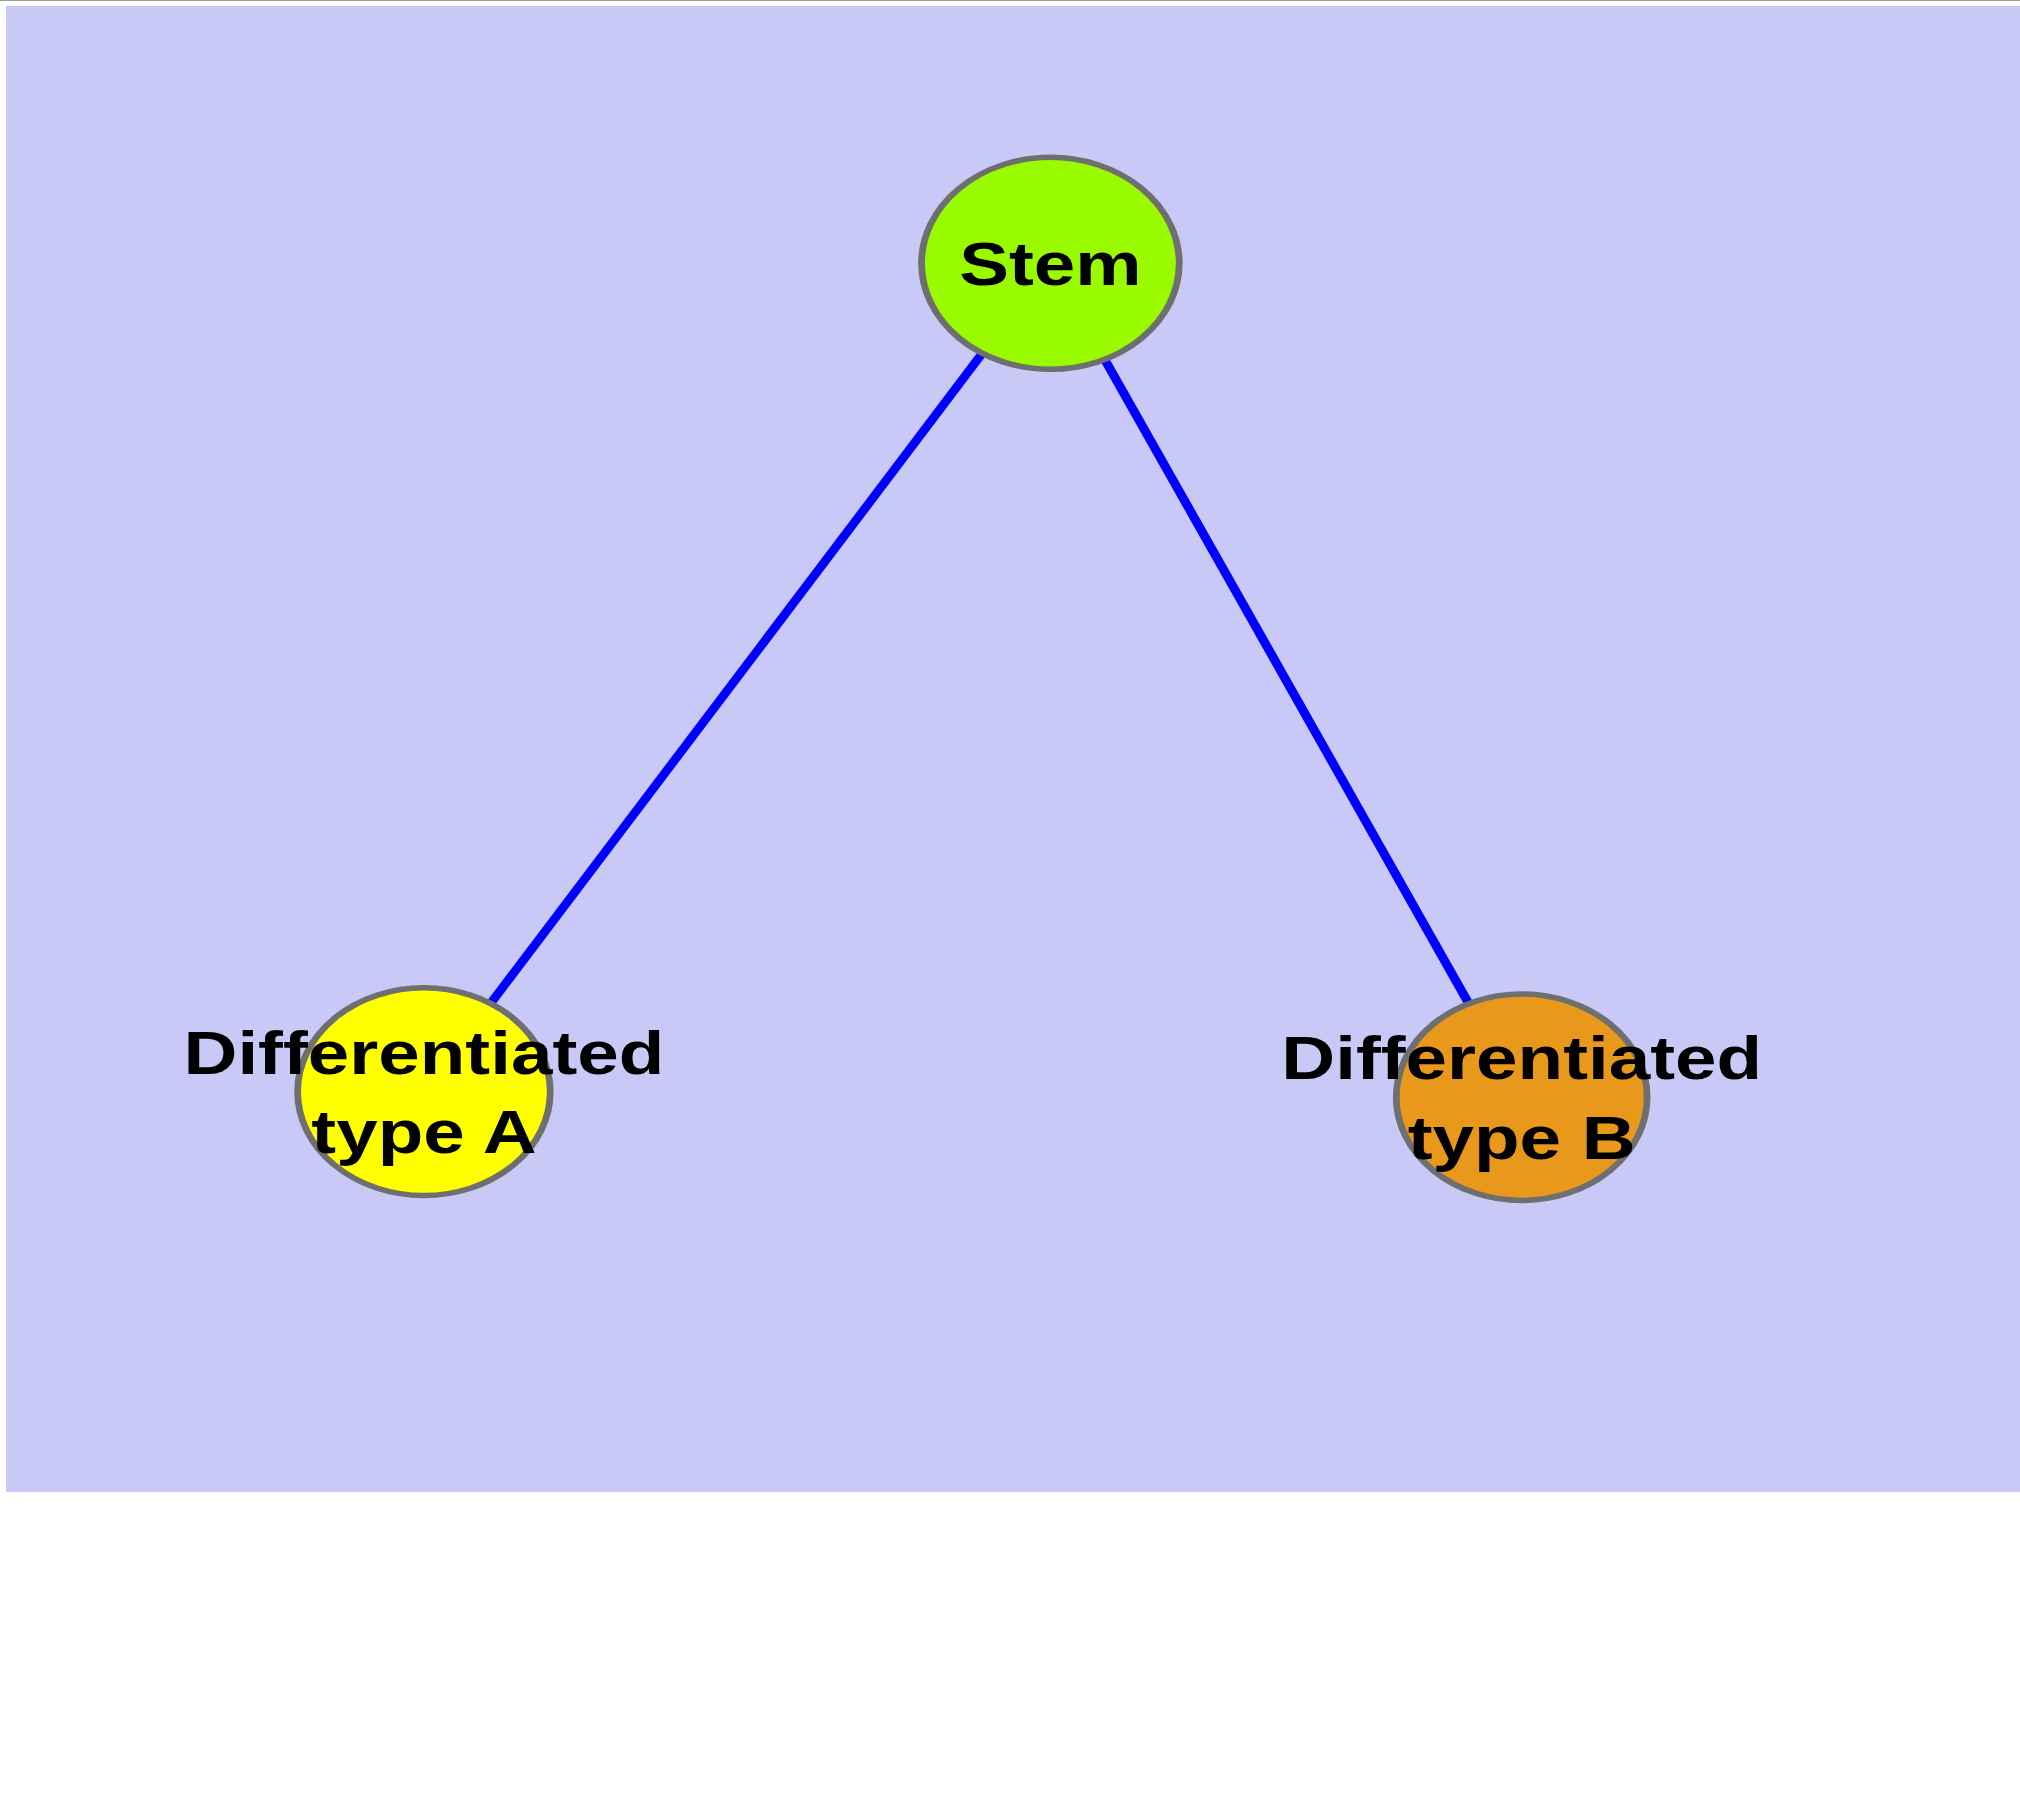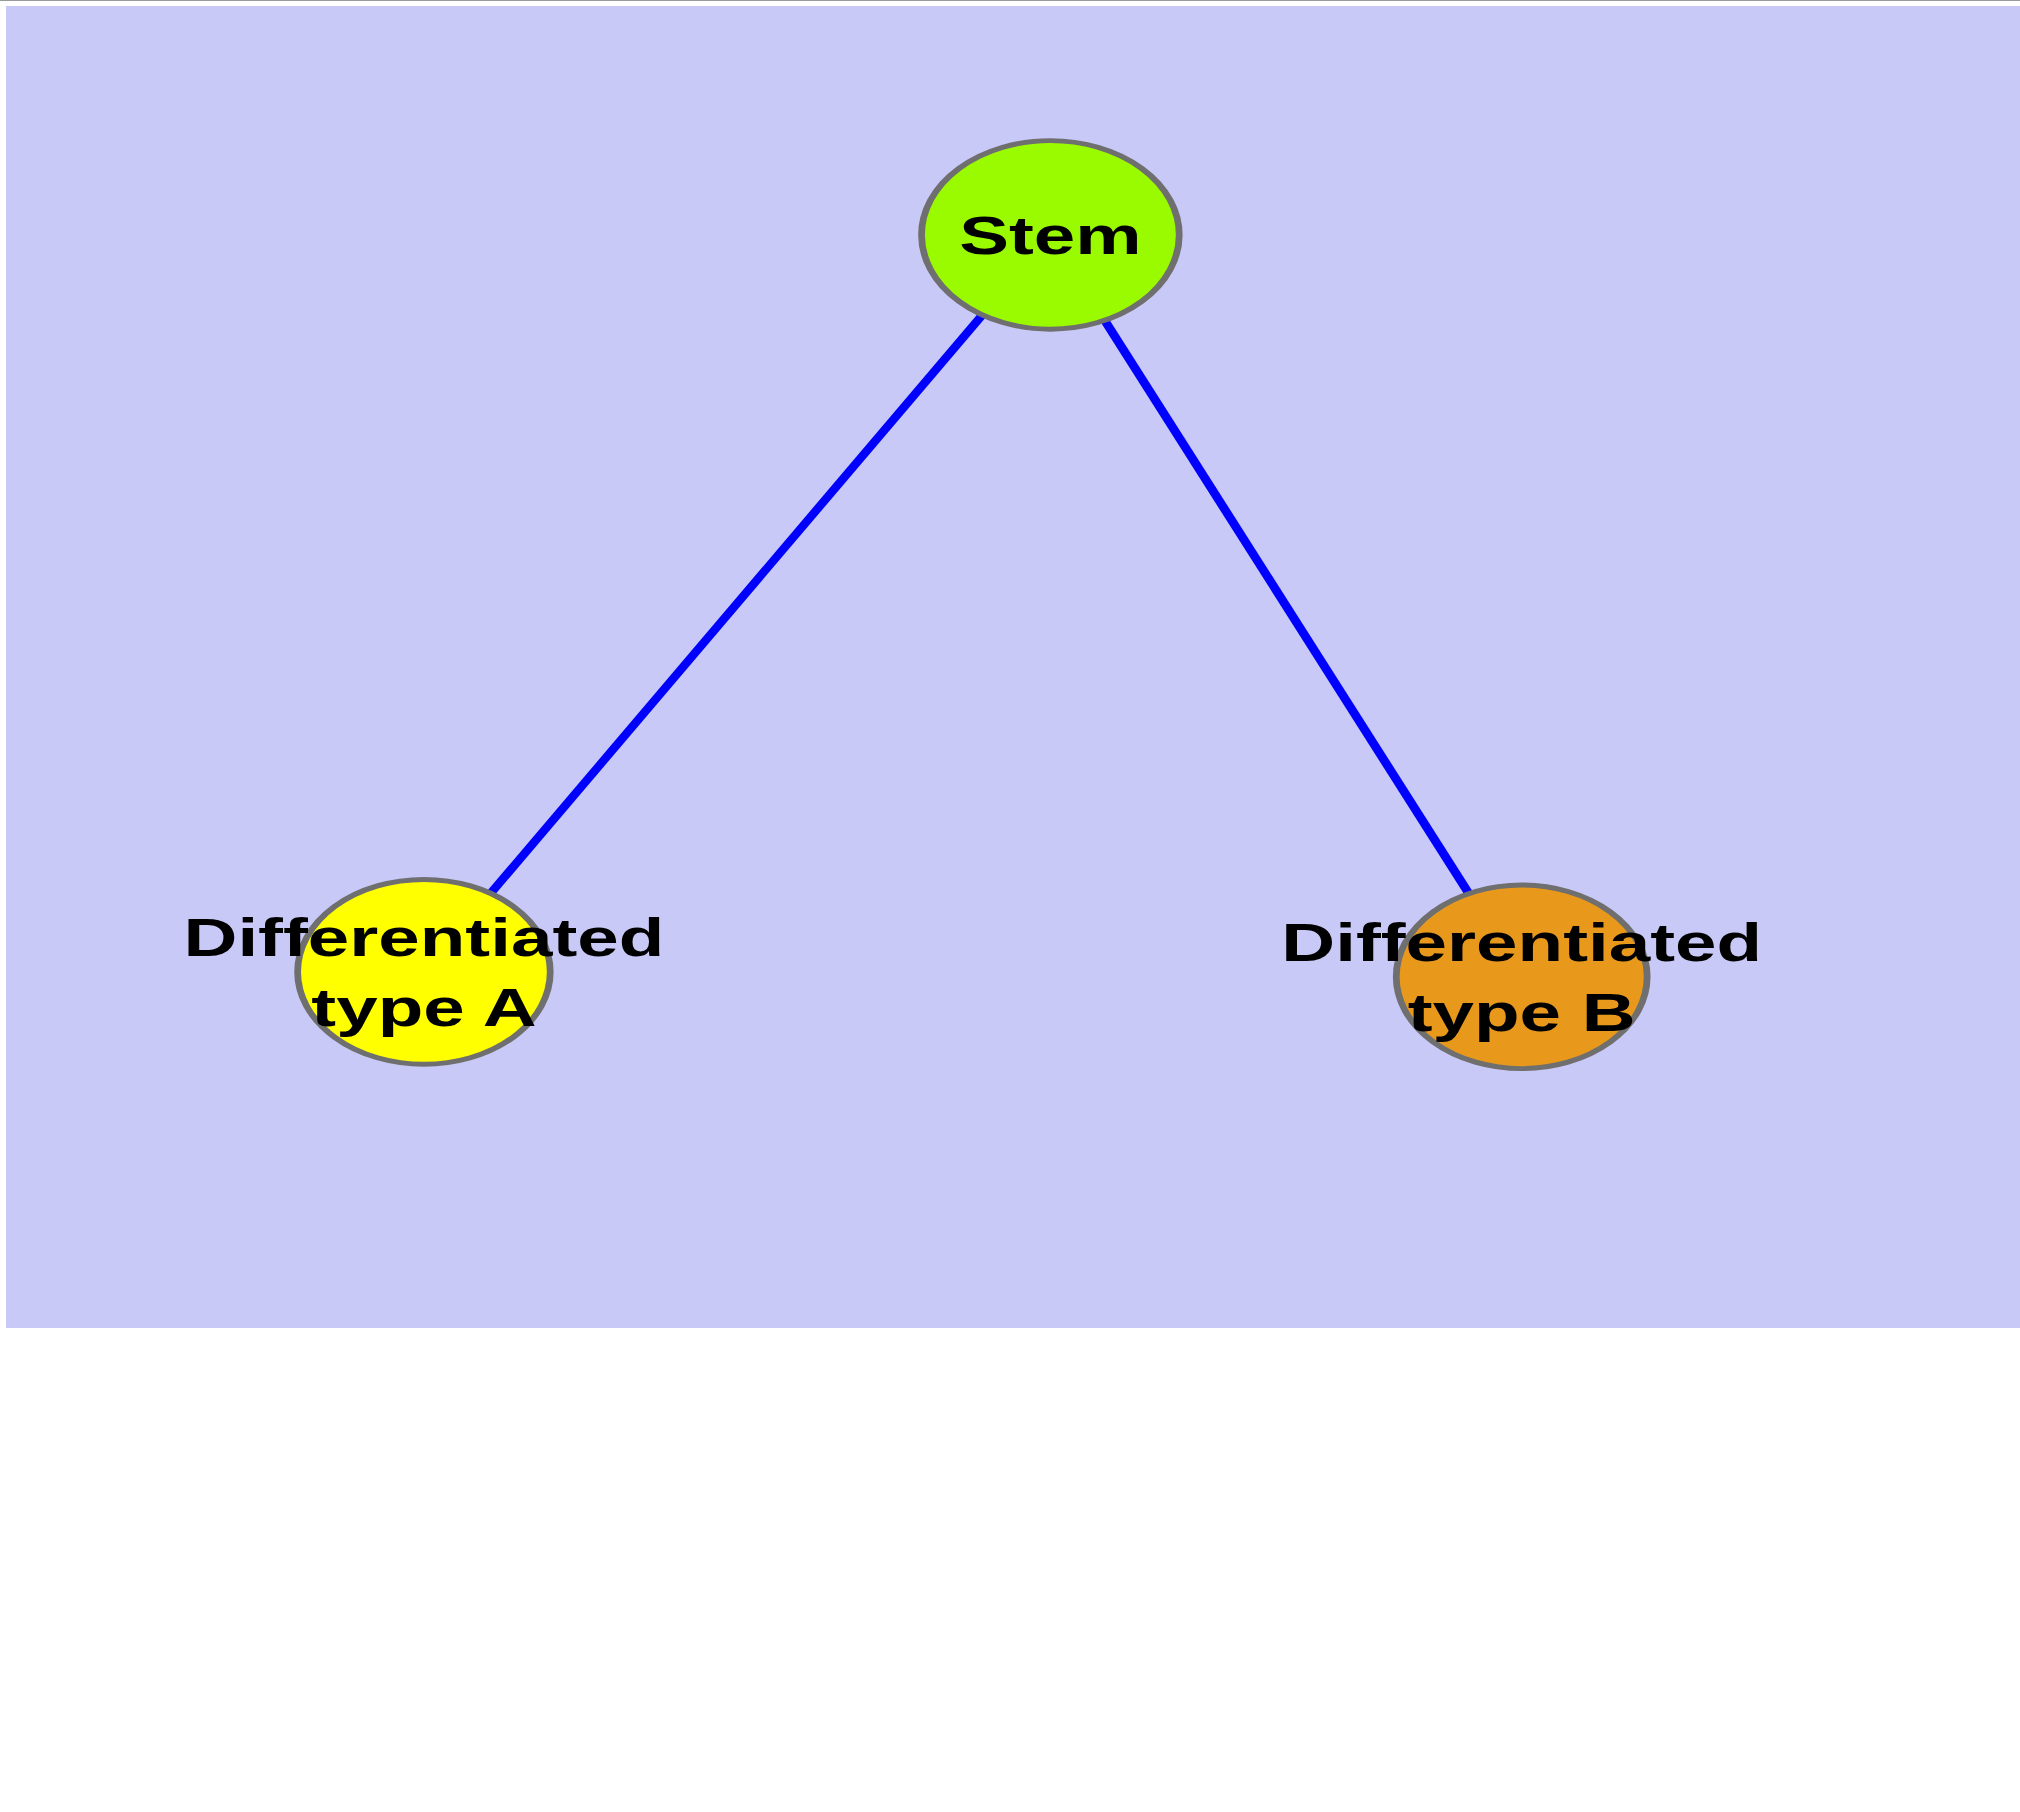--- a/index.html
+++ b/index.html
@@ -6,21 +6,21 @@
     margin: 0;
     padding: 0;
     width: 2021px;
     height: 1812px;
     overflow: hidden;
     font-family: "Liberation Sans", sans-serif;
   }
   .frame {
     box-sizing: border-box;
     width: 2021px;
-    height: 1328px;
+    height: 1492px;
     background: #ffffff;
     border-top: 0.8px solid #9a9a9a;
     padding: 5.1px 0 0 6px;
   }
   .canvas {
     width: 100%;
     height: 100%;
     position: relative;
   }
   .canvas svg {

